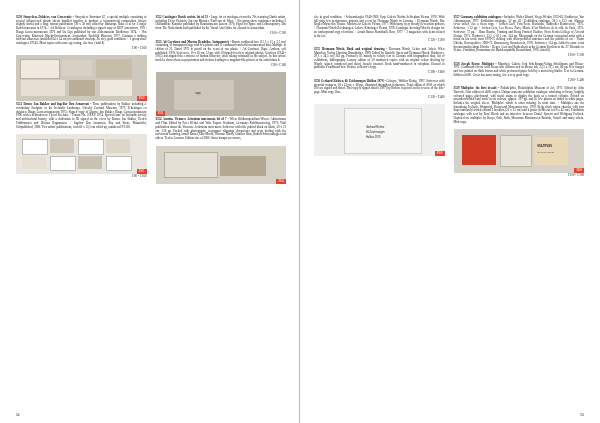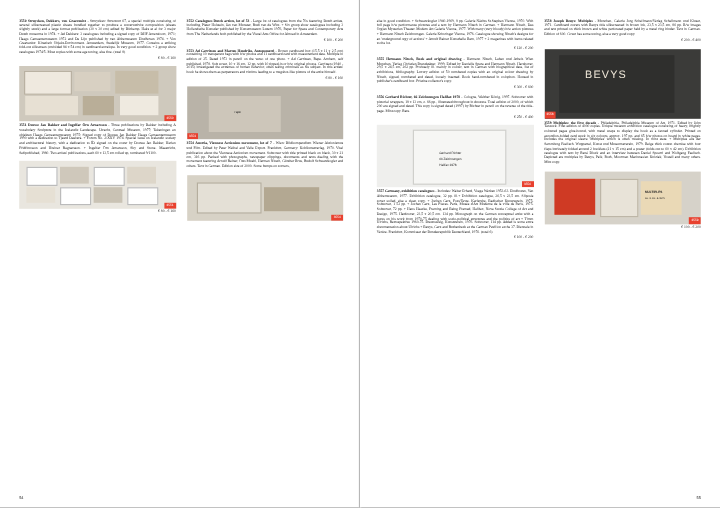--- a/index.html
+++ b/index.html
@@ -160,27 +160,20 @@
         <div class="price">€ 100 - € 200</div>
       </div>
 
       <div class="entry">
         <span class="lotno">3558</span>
         <span class="title">Joseph Beuys: Multiples</span>
         <span>- Munchen, Galerie Jorg Schellmann/Verlag Schellmann und Kluser, 1971. Cardboard covers with Beuys title silkscreened in brown ink, 23,5 x 23,5 cm, 86 pp. B/w images and text printed on thick brown and white perforated paper held by a metal ring binder. Text in German. Edition of 600. Cover has some toning, else a very good copy.</span>
         <div class="price">€ 200 - € 400</div>
       </div>
 
-      <div class="figbox">
-        <div class="fig img-beuys" style="height:58px">
-          <div class="mk" style="left:12px;top:5px;width:96px;height:48px;background:#2f2f2d;"></div>
-          <div class="mk" style="left:34px;top:16px;font-family:'Liberation Sans',sans-serif;font-size:9px;color:#efe7d8;letter-spacing:1px;">BEVYS</div>
-          <div class="tag">3558</div>
-        </div>
-      </div>
 
       <div class="entry">
         <span class="lotno">3559</span>
         <span class="title">Multiples: the first decade</span>
         <span>- Philadelphia, Philadelphia Museum of Art, 1971. Edited by John Tancock. First edition of 4000 copies. Unique museum exhibition catalogue consisting of heavy, brightly coloured pages glue-bound, with metal snaps to display the book as a fanned cylinder. Printed on accordion-folded card stock in six colours, approx. 197 pp. and 65 b/w photos on board in white pages. Includes the original sleeve 'Multiples' which is often missing. In mint state. + Multiples aus der Sammlung Feelisch. Wuppertal, Kunst und Museumsverein, 1979. Beige thick cotton chemise with four flaps intricately folded around 2 booklets (21 x 15 cm) and a poster (folds out to 60 x 42 cm). Exhibition catalogue with text by René Block and an interview between Daniel Spoerri and Wolfgang Feelisch. Depicted are multiples by Beuys, Paik, Roth, Moorman Maciunas/en Kniziak, Vostell and many others. Mint copy.</span>
       </div>
 
       <div class="figbox">
         <div class="fig img-red" style="height:44px">
           <div class="mk" style="left:8px;top:6px;width:34px;height:30px;background:#cf3a24;"></div>

